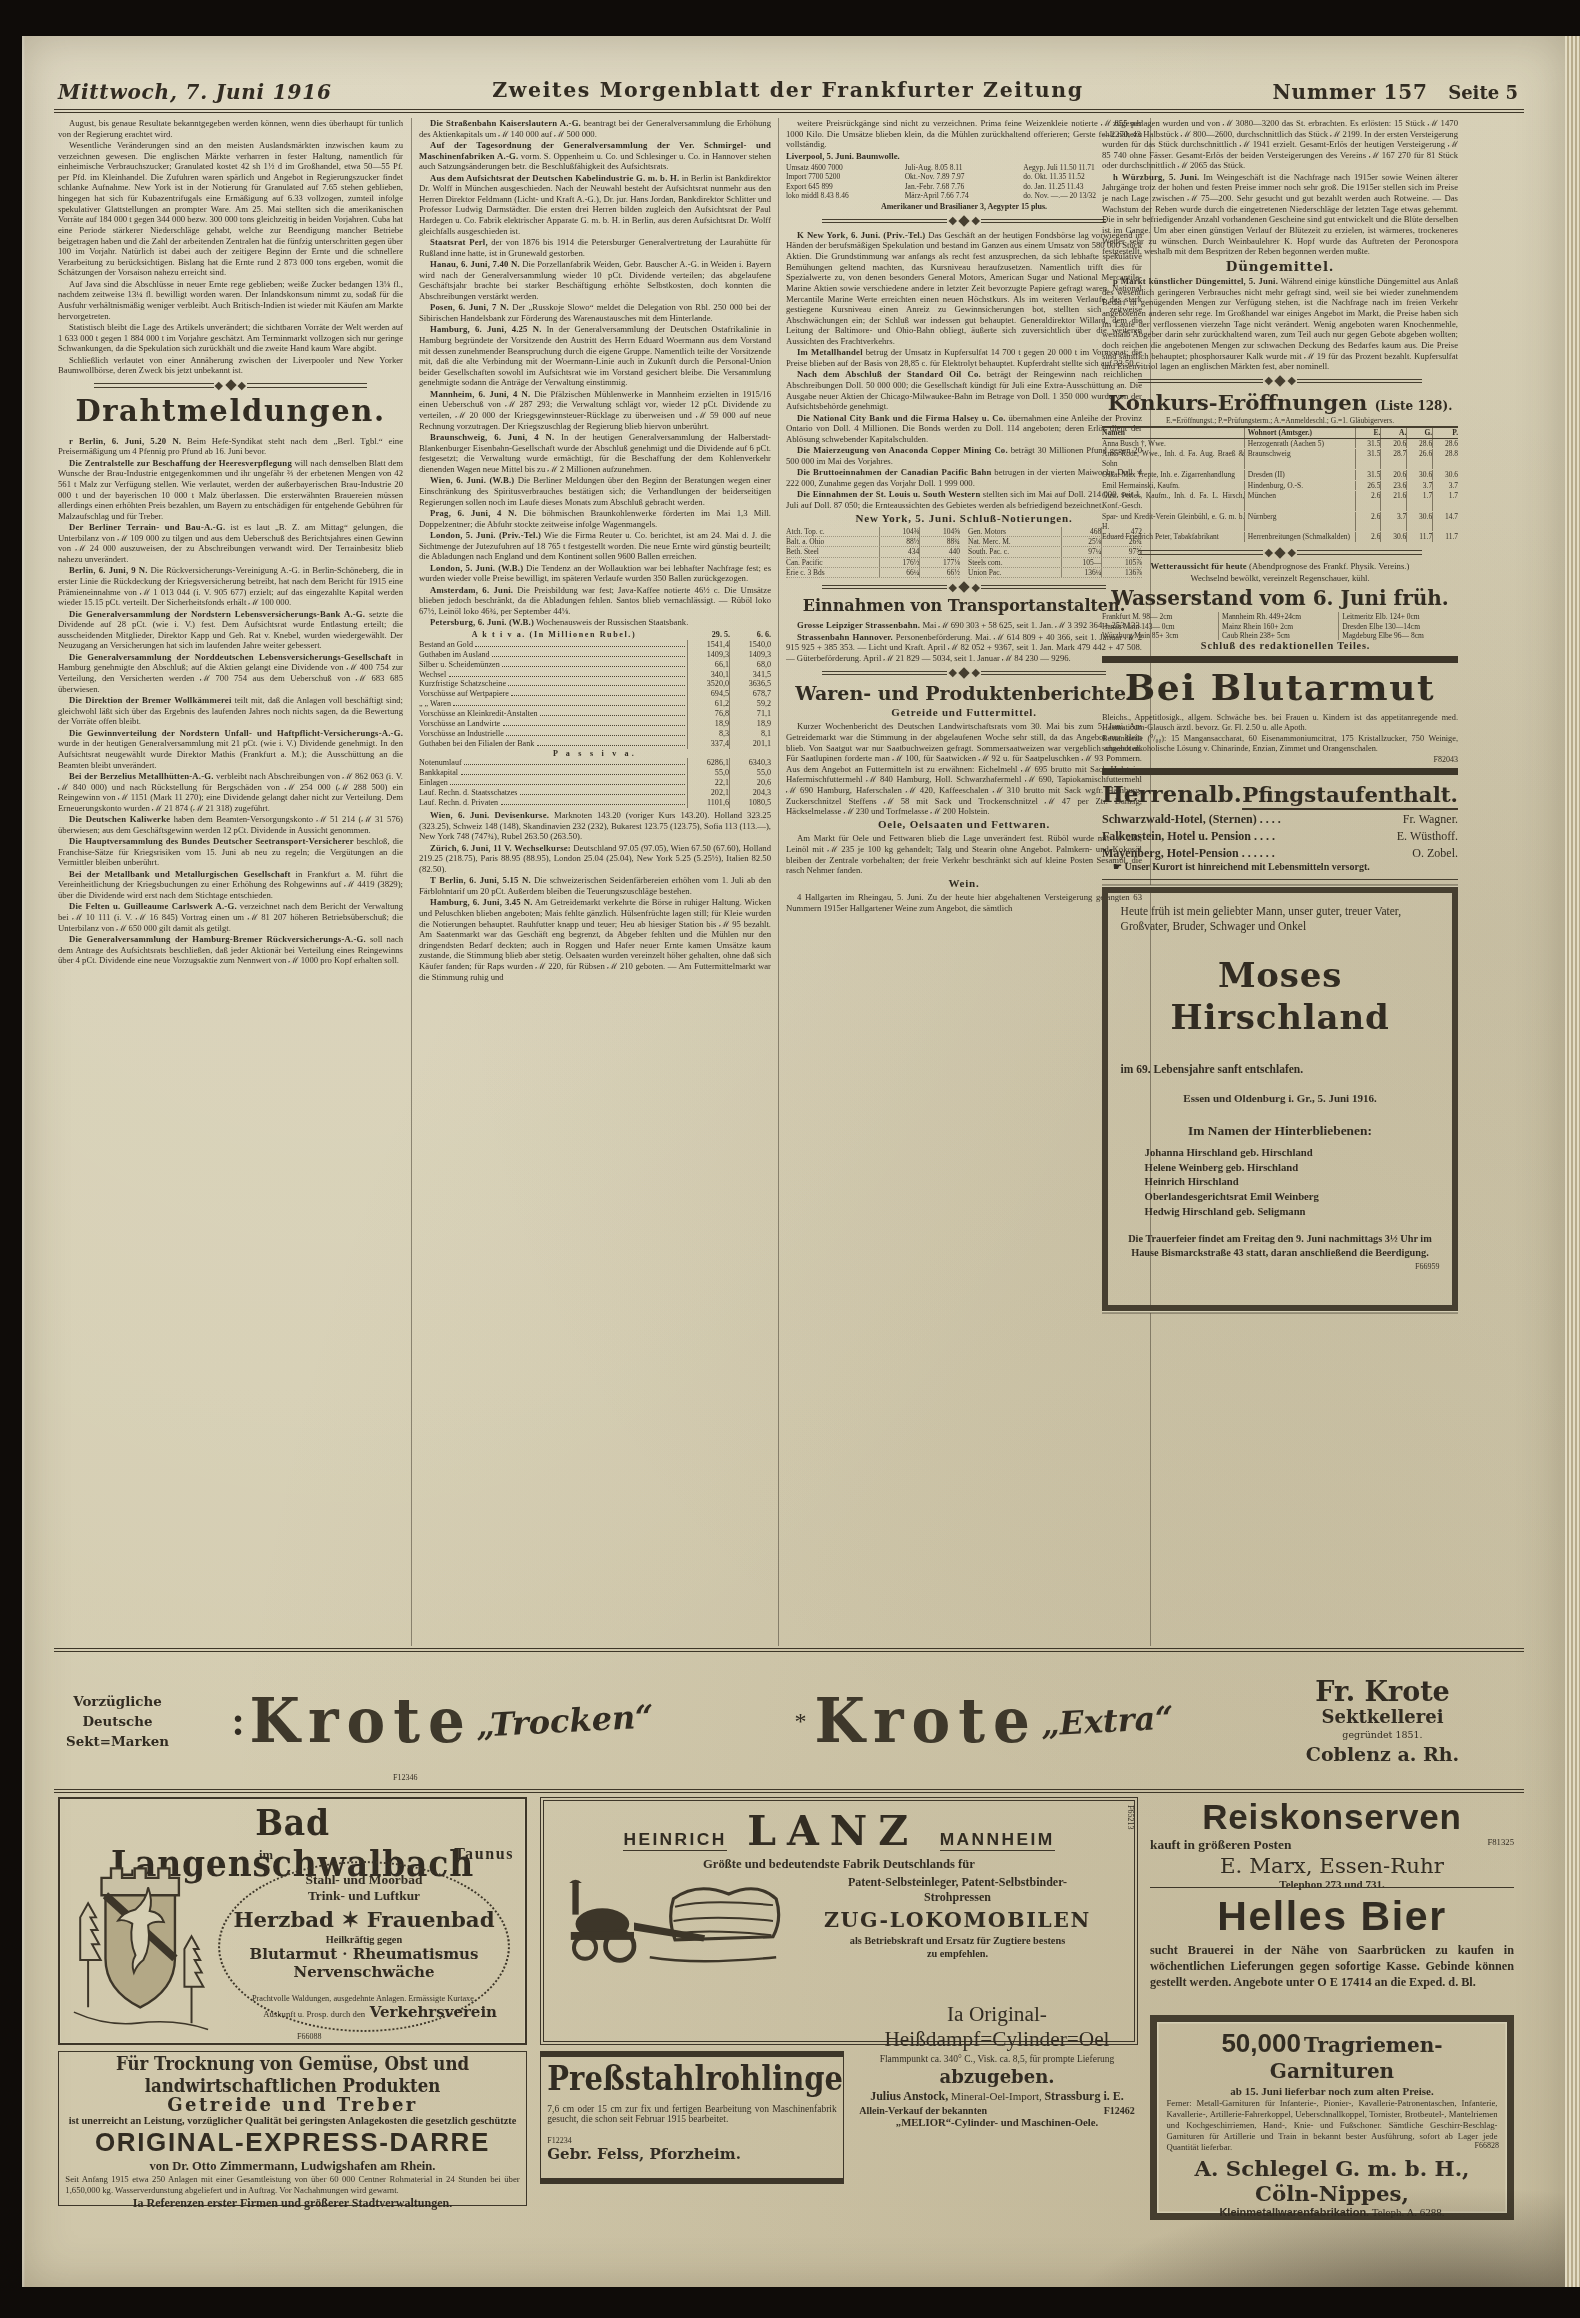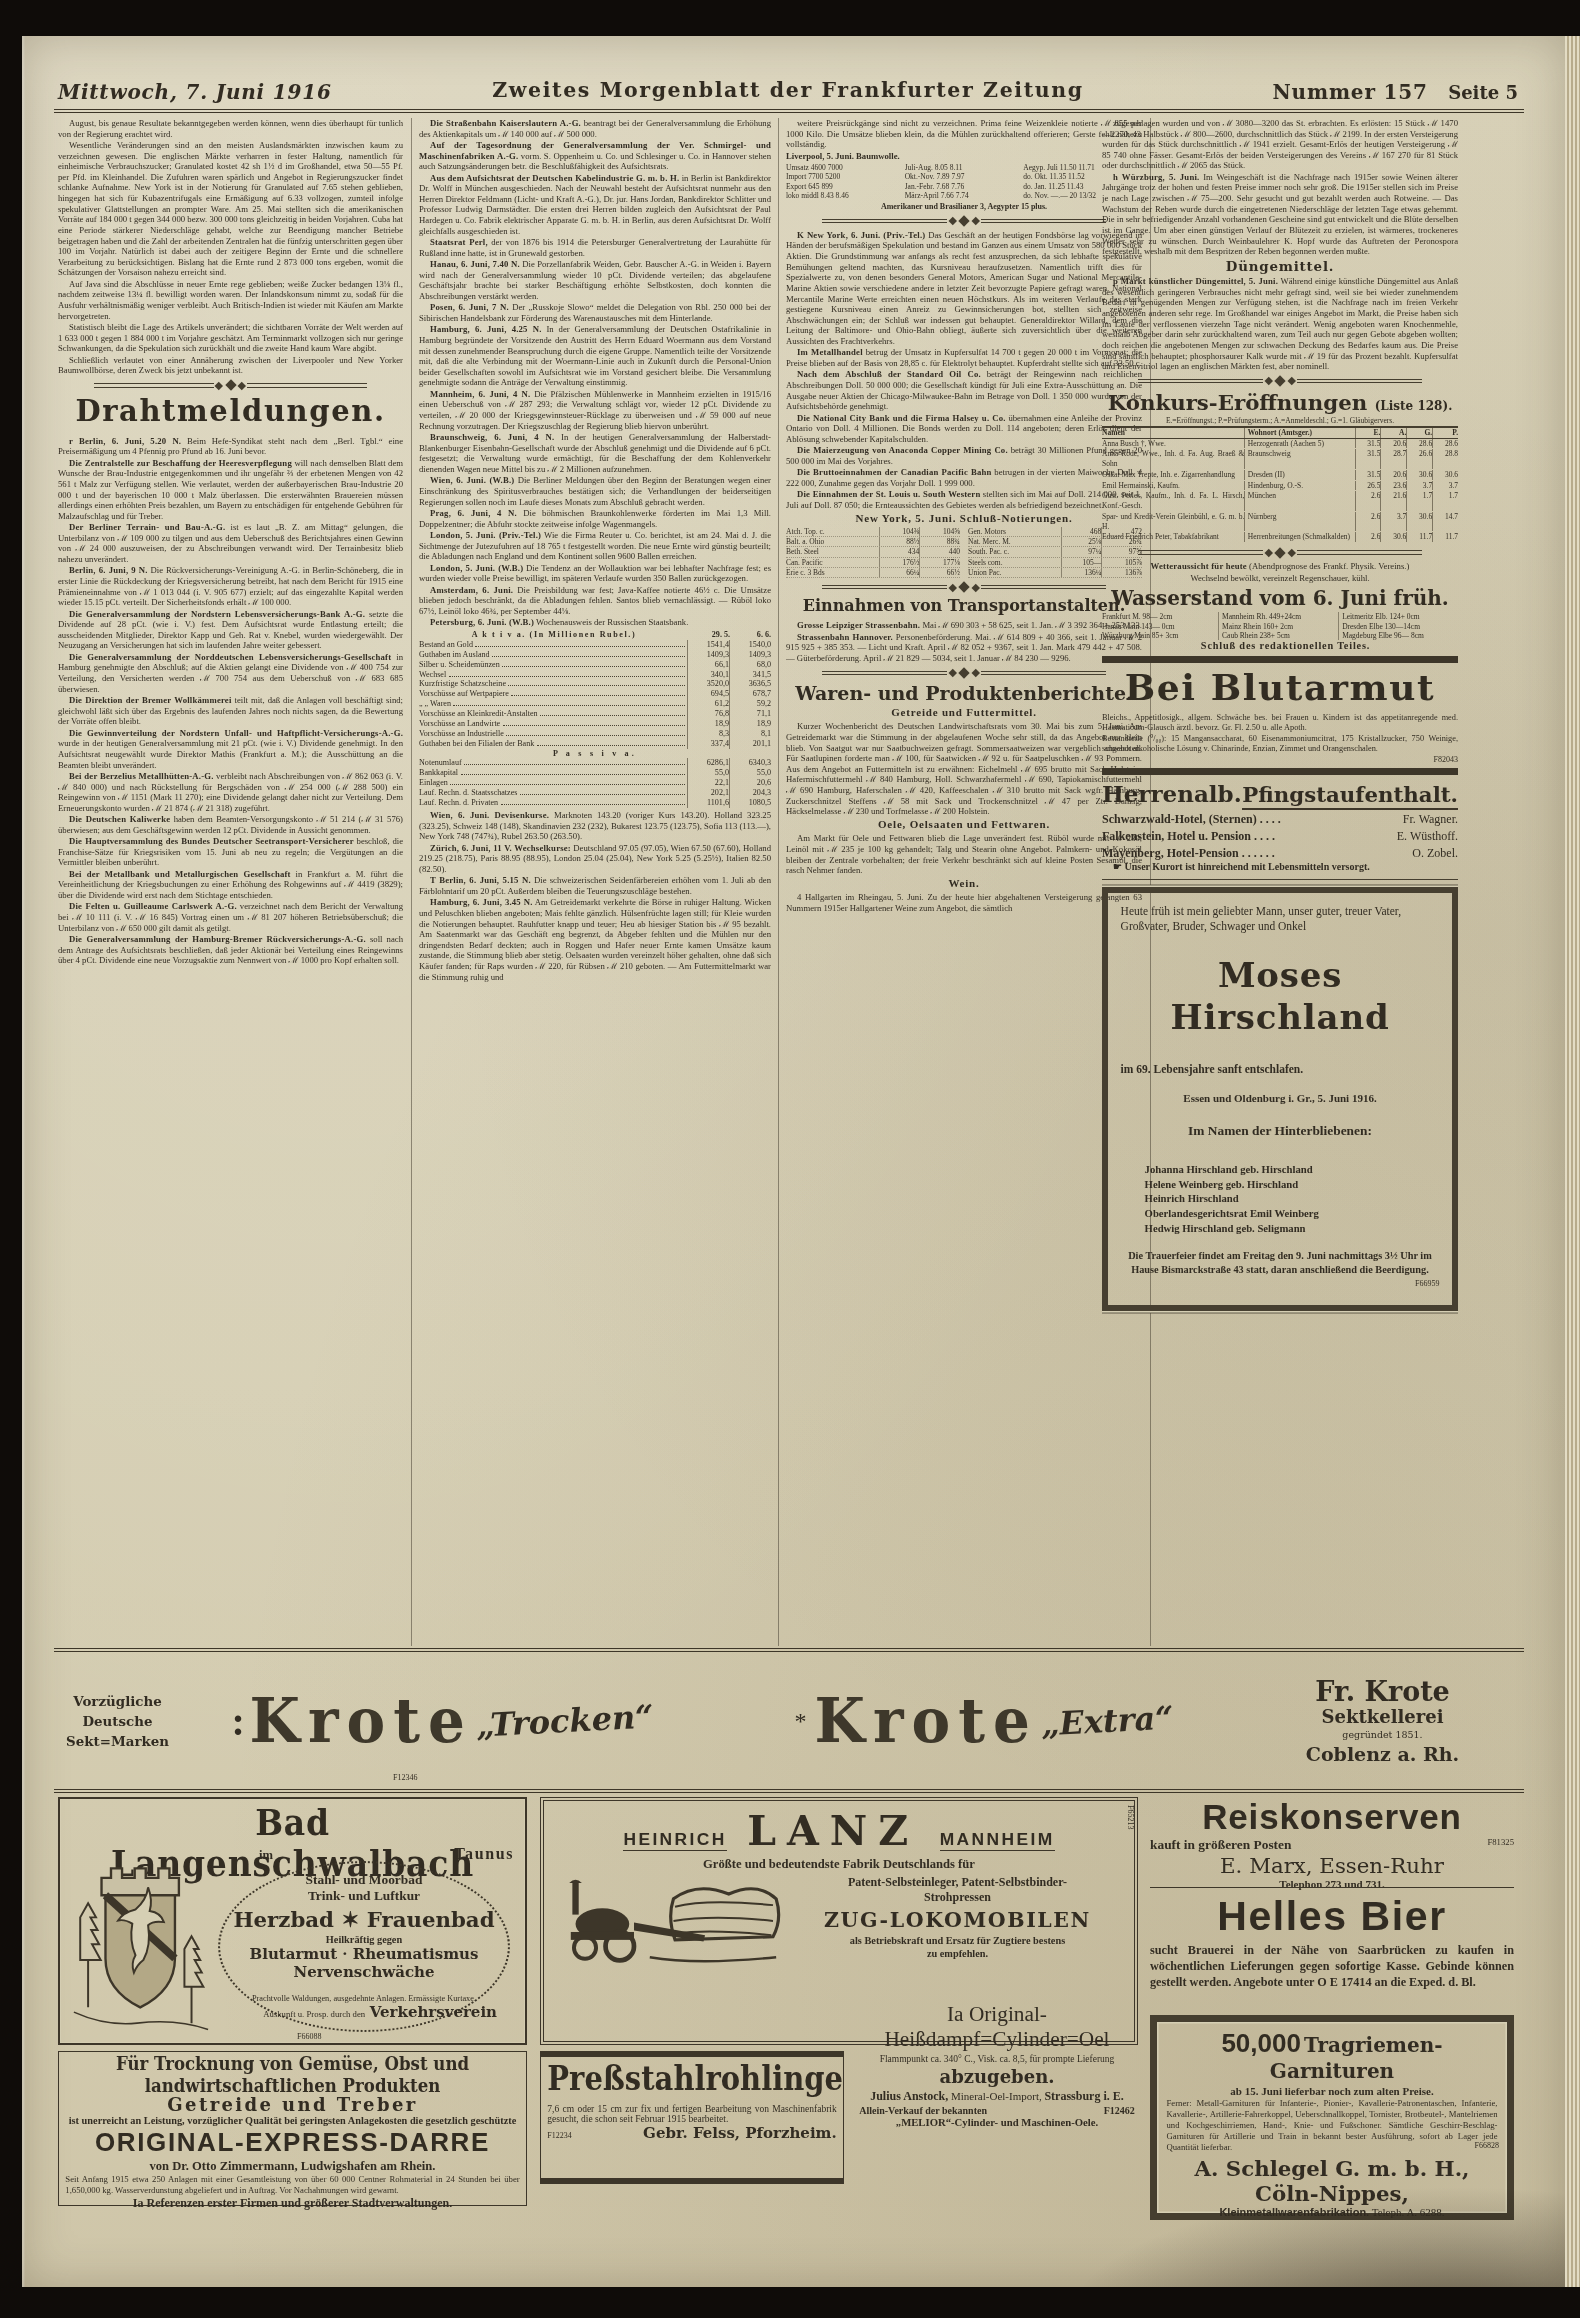--- a/index.html
+++ b/index.html
@@ -99,21 +99,21 @@
   .herren-note{font-size:10px;font-weight:bold;margin-top:3.2px;text-align:left;text-indent:0;}
   .thinrule{border-top:0.8px solid #453e2f;margin:6.3px 0;}
   .obit{border:6.3px solid #463f30;padding:11px 12.6px 6.3px;margin-top:3.2px;min-height:395px;
         box-shadow:0 0 0 1.6px #d6cfb4, 0 0 0 2.4px #463f30;}
   .obit p{text-indent:0;}
   .obit .o-intro{font-size:11.5px;text-align:left;line-height:1.35;}
   .obit .o-name{font-family:"DejaVu Serif",serif;font-weight:bold;font-size:34px;text-align:center;
         letter-spacing:0.8px;margin:20.5px 0 24px;}
   .obit .o-line{font-size:11.5px;font-weight:bold;margin:8px 0;}
   .obit .o-city{font-size:11px;font-weight:bold;text-align:center;margin:16px 0 17.4px;}
-  .obit .o-innamen{font-size:13.4px;font-weight:bold;text-align:center;margin-bottom:24px;}
+  .obit .o-innamen{font-size:13.4px;font-weight:bold;text-align:center;margin-bottom:7px;}
   .obit .o-mourner{font-size:10.7px;font-weight:bold;margin:1.6px 0 1.6px 24px;text-align:left;}
   .obit .o-foot{font-size:10.3px;font-weight:bold;text-align:center;margin-top:14.2px;line-height:1.4;}
   
   .hr-full{position:absolute;left:32px;right:41px;}
   .krote{position:absolute;left:36px;width:1455px;top:1620px;height:130px;display:flex;align-items:center;}
   .krote .kl{width:119px;font-weight:bold;font-size:13.4px;font-family:"DejaVu Serif",serif;
              line-height:1.5;text-align:center;}
   .krote .kword{font-family:"DejaVu Serif",serif;font-weight:bold;font-size:58px;letter-spacing:8px;
              color:#3e382b;transform:scaleY(1.05);}
   .krote .kq{font-family:"DejaVu Serif",serif;font-style:italic;font-weight:bold;font-size:32px;
@@ -188,21 +188,21 @@
   .expr .e2{font-family:"DejaVu Serif",serif;font-weight:bold;font-size:18px;letter-spacing:2.4px;}
   .expr .e3{font-weight:bold;font-size:10.3px;}
   .expr .e4{font-family:"Liberation Sans",sans-serif;font-weight:bold;font-size:26px;letter-spacing:1.6px;margin:0.8px 0;}
   .expr .e5{font-weight:bold;font-size:12.6px;}
   .expr .e6{font-size:8.7px;text-align:justify;line-height:1.25;}
   .expr .e7{font-weight:bold;font-size:12px;}
   .press{left:518px;top:2015px;width:304px;height:133px;border-top:6.3px solid #3d3629;border-bottom:6.3px solid #3d3629;
          border-left:1.6px solid #3d3629;border-right:1.6px solid #3d3629;padding:1.6px 6.3px;}
   .press .p1{font-family:"DejaVu Serif",serif;font-weight:bold;font-size:29px;text-align:center;transform:scaleY(1.15);margin-top:3.2px;}
   .press .p2{font-size:9.5px;margin-top:8px;text-align:justify;}
-  .press .p3{display:flex;justify-content:space-between;align-items:baseline;margin-top:0;}
+  .press .p3{display:flex;justify-content:space-between;align-items:baseline;margin-top:12px;flex-direction:column;}
   .press .p3 .code{font-size:8px;}
   .press .p3 .firm{font-weight:bold;font-size:15px;font-family:"DejaVu Serif",serif;}
   .oel{left:834px;top:1966px;width:282px;height:150px;text-align:center;padding:0 3.2px;}
   .oel .o1{font-size:21.3px;}
   .oel .o2{font-size:21.3px;}
   .oel .o3{font-size:9.5px;margin-top:2.4px;}
   .oel .o4{font-family:"DejaVu Serif",serif;font-weight:bold;font-size:18px;margin:1.6px 0;}
   .oel .o5{font-size:11px;}
   .oel .o5 b{font-size:12px;}
   .oel .o6{display:flex;justify-content:space-between;font-size:10px;font-weight:bold;margin-top:1.6px;}

